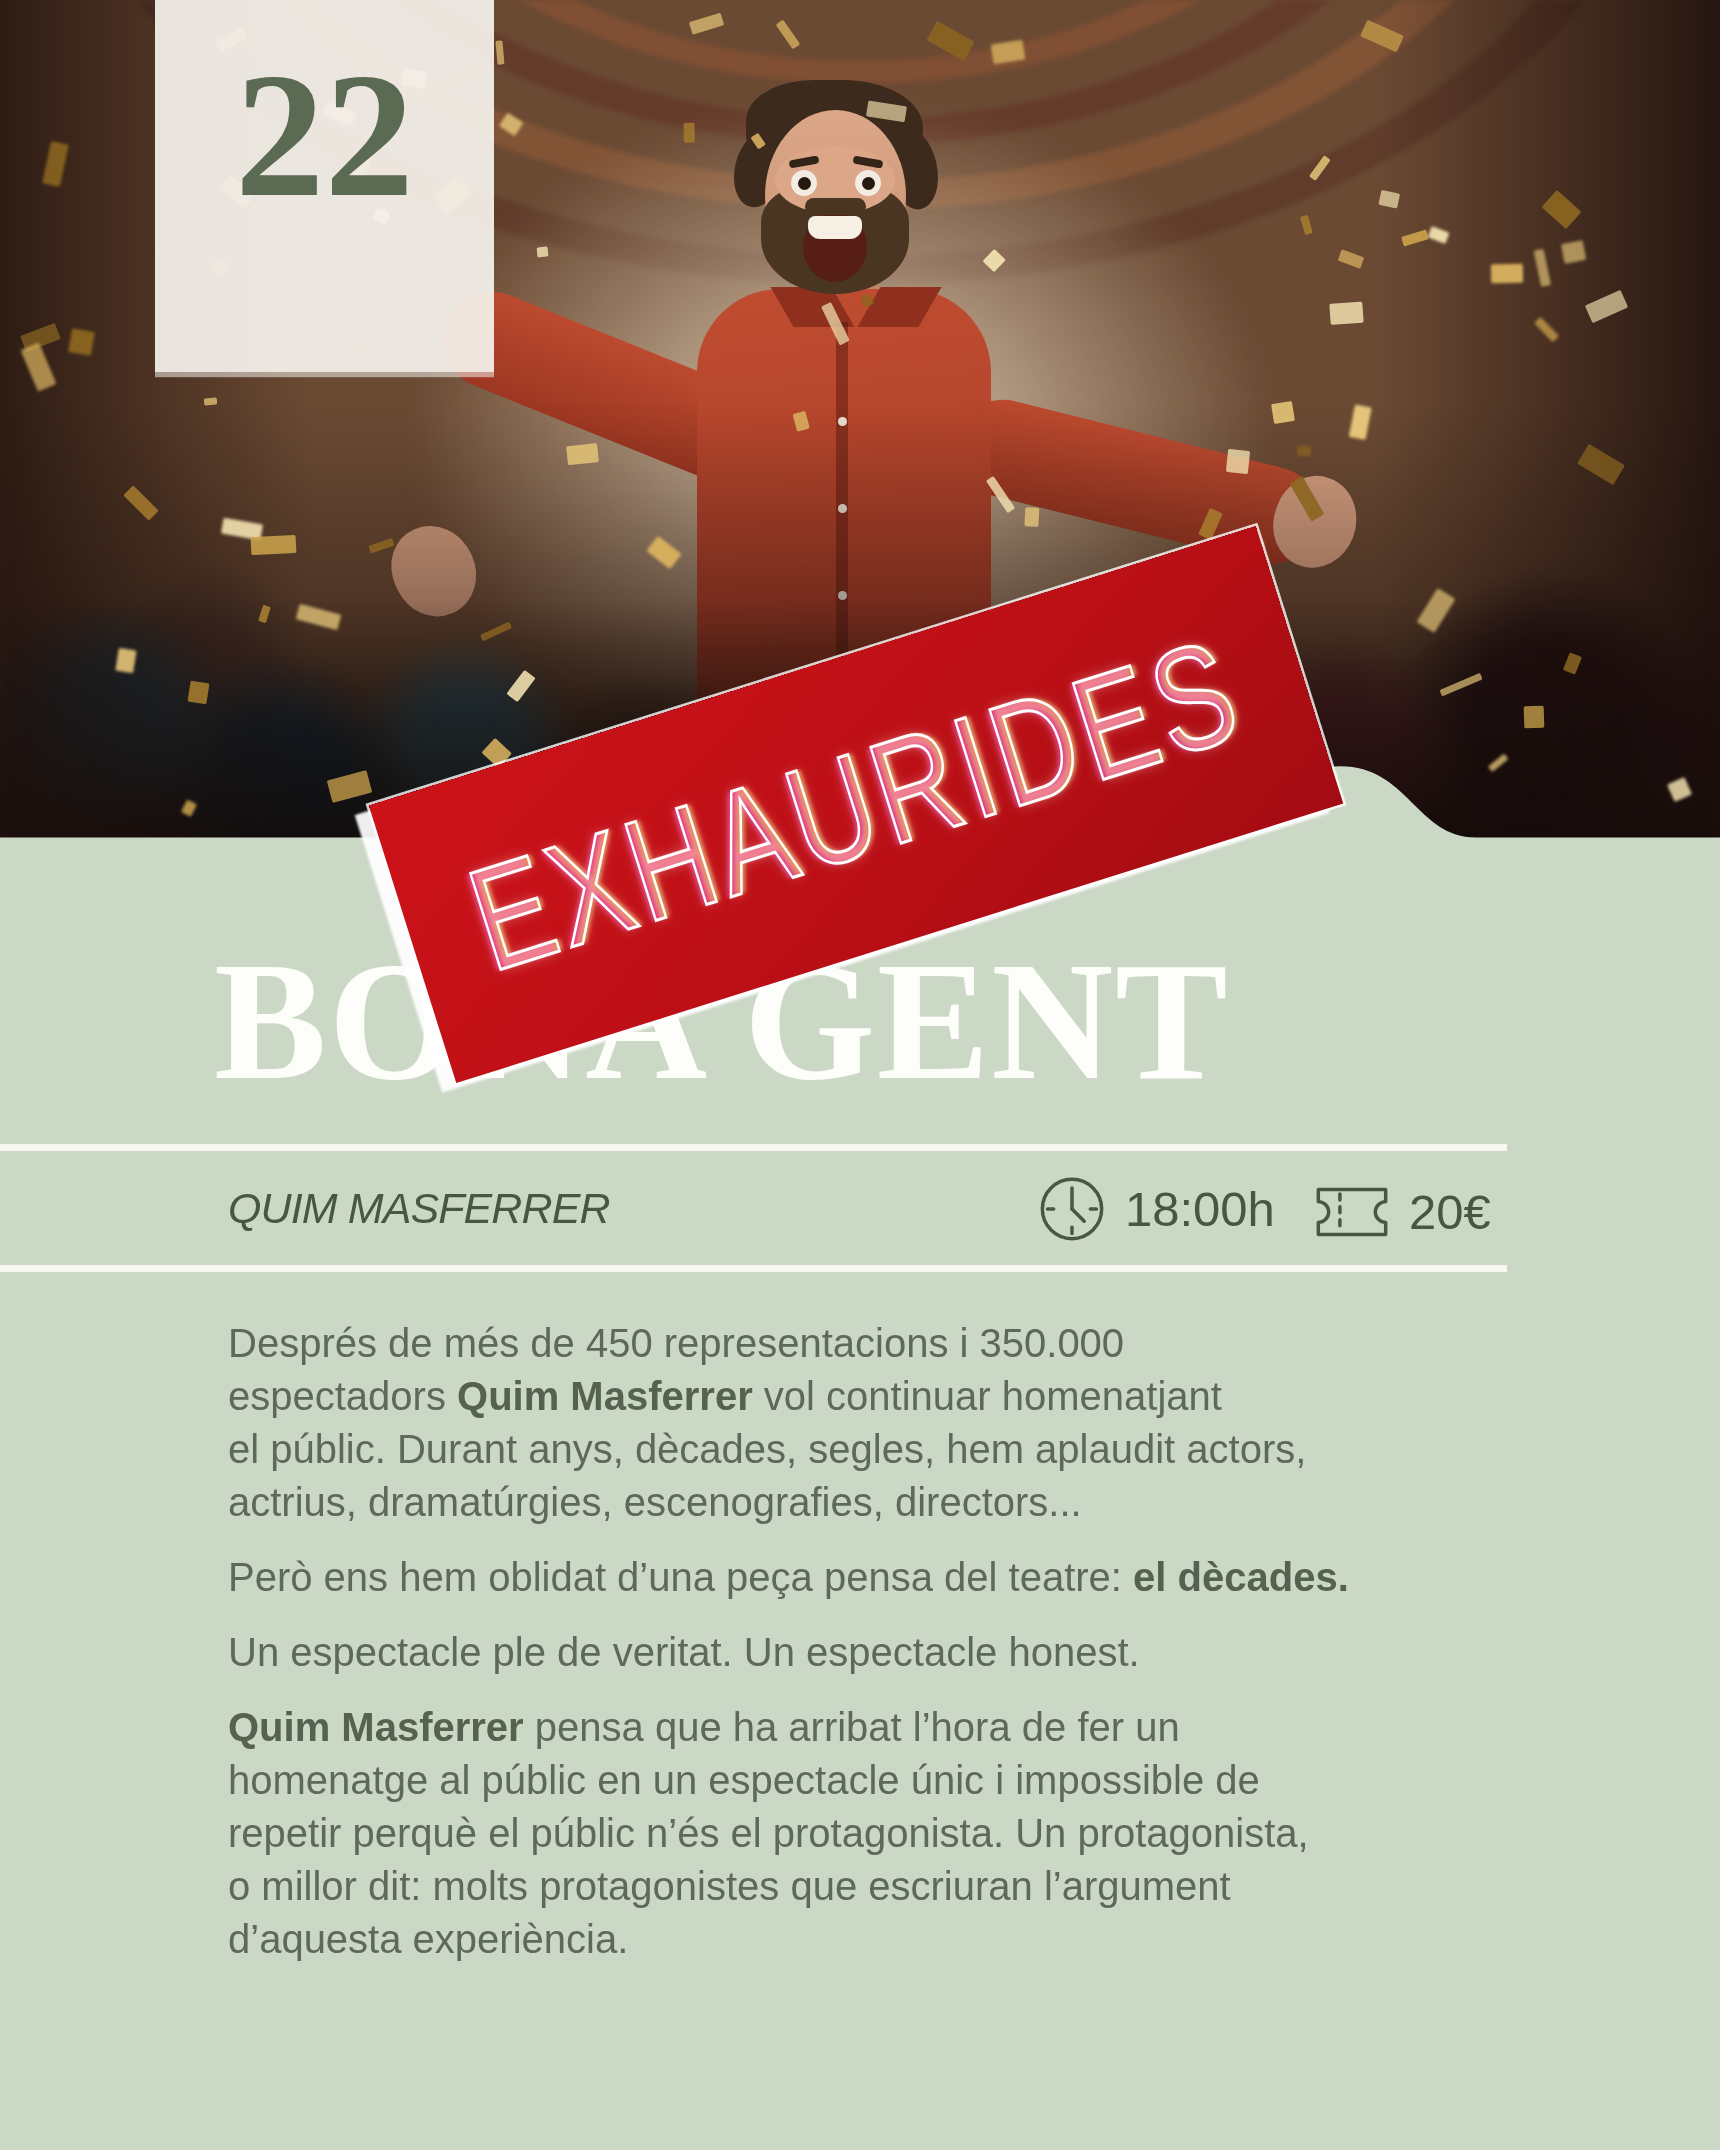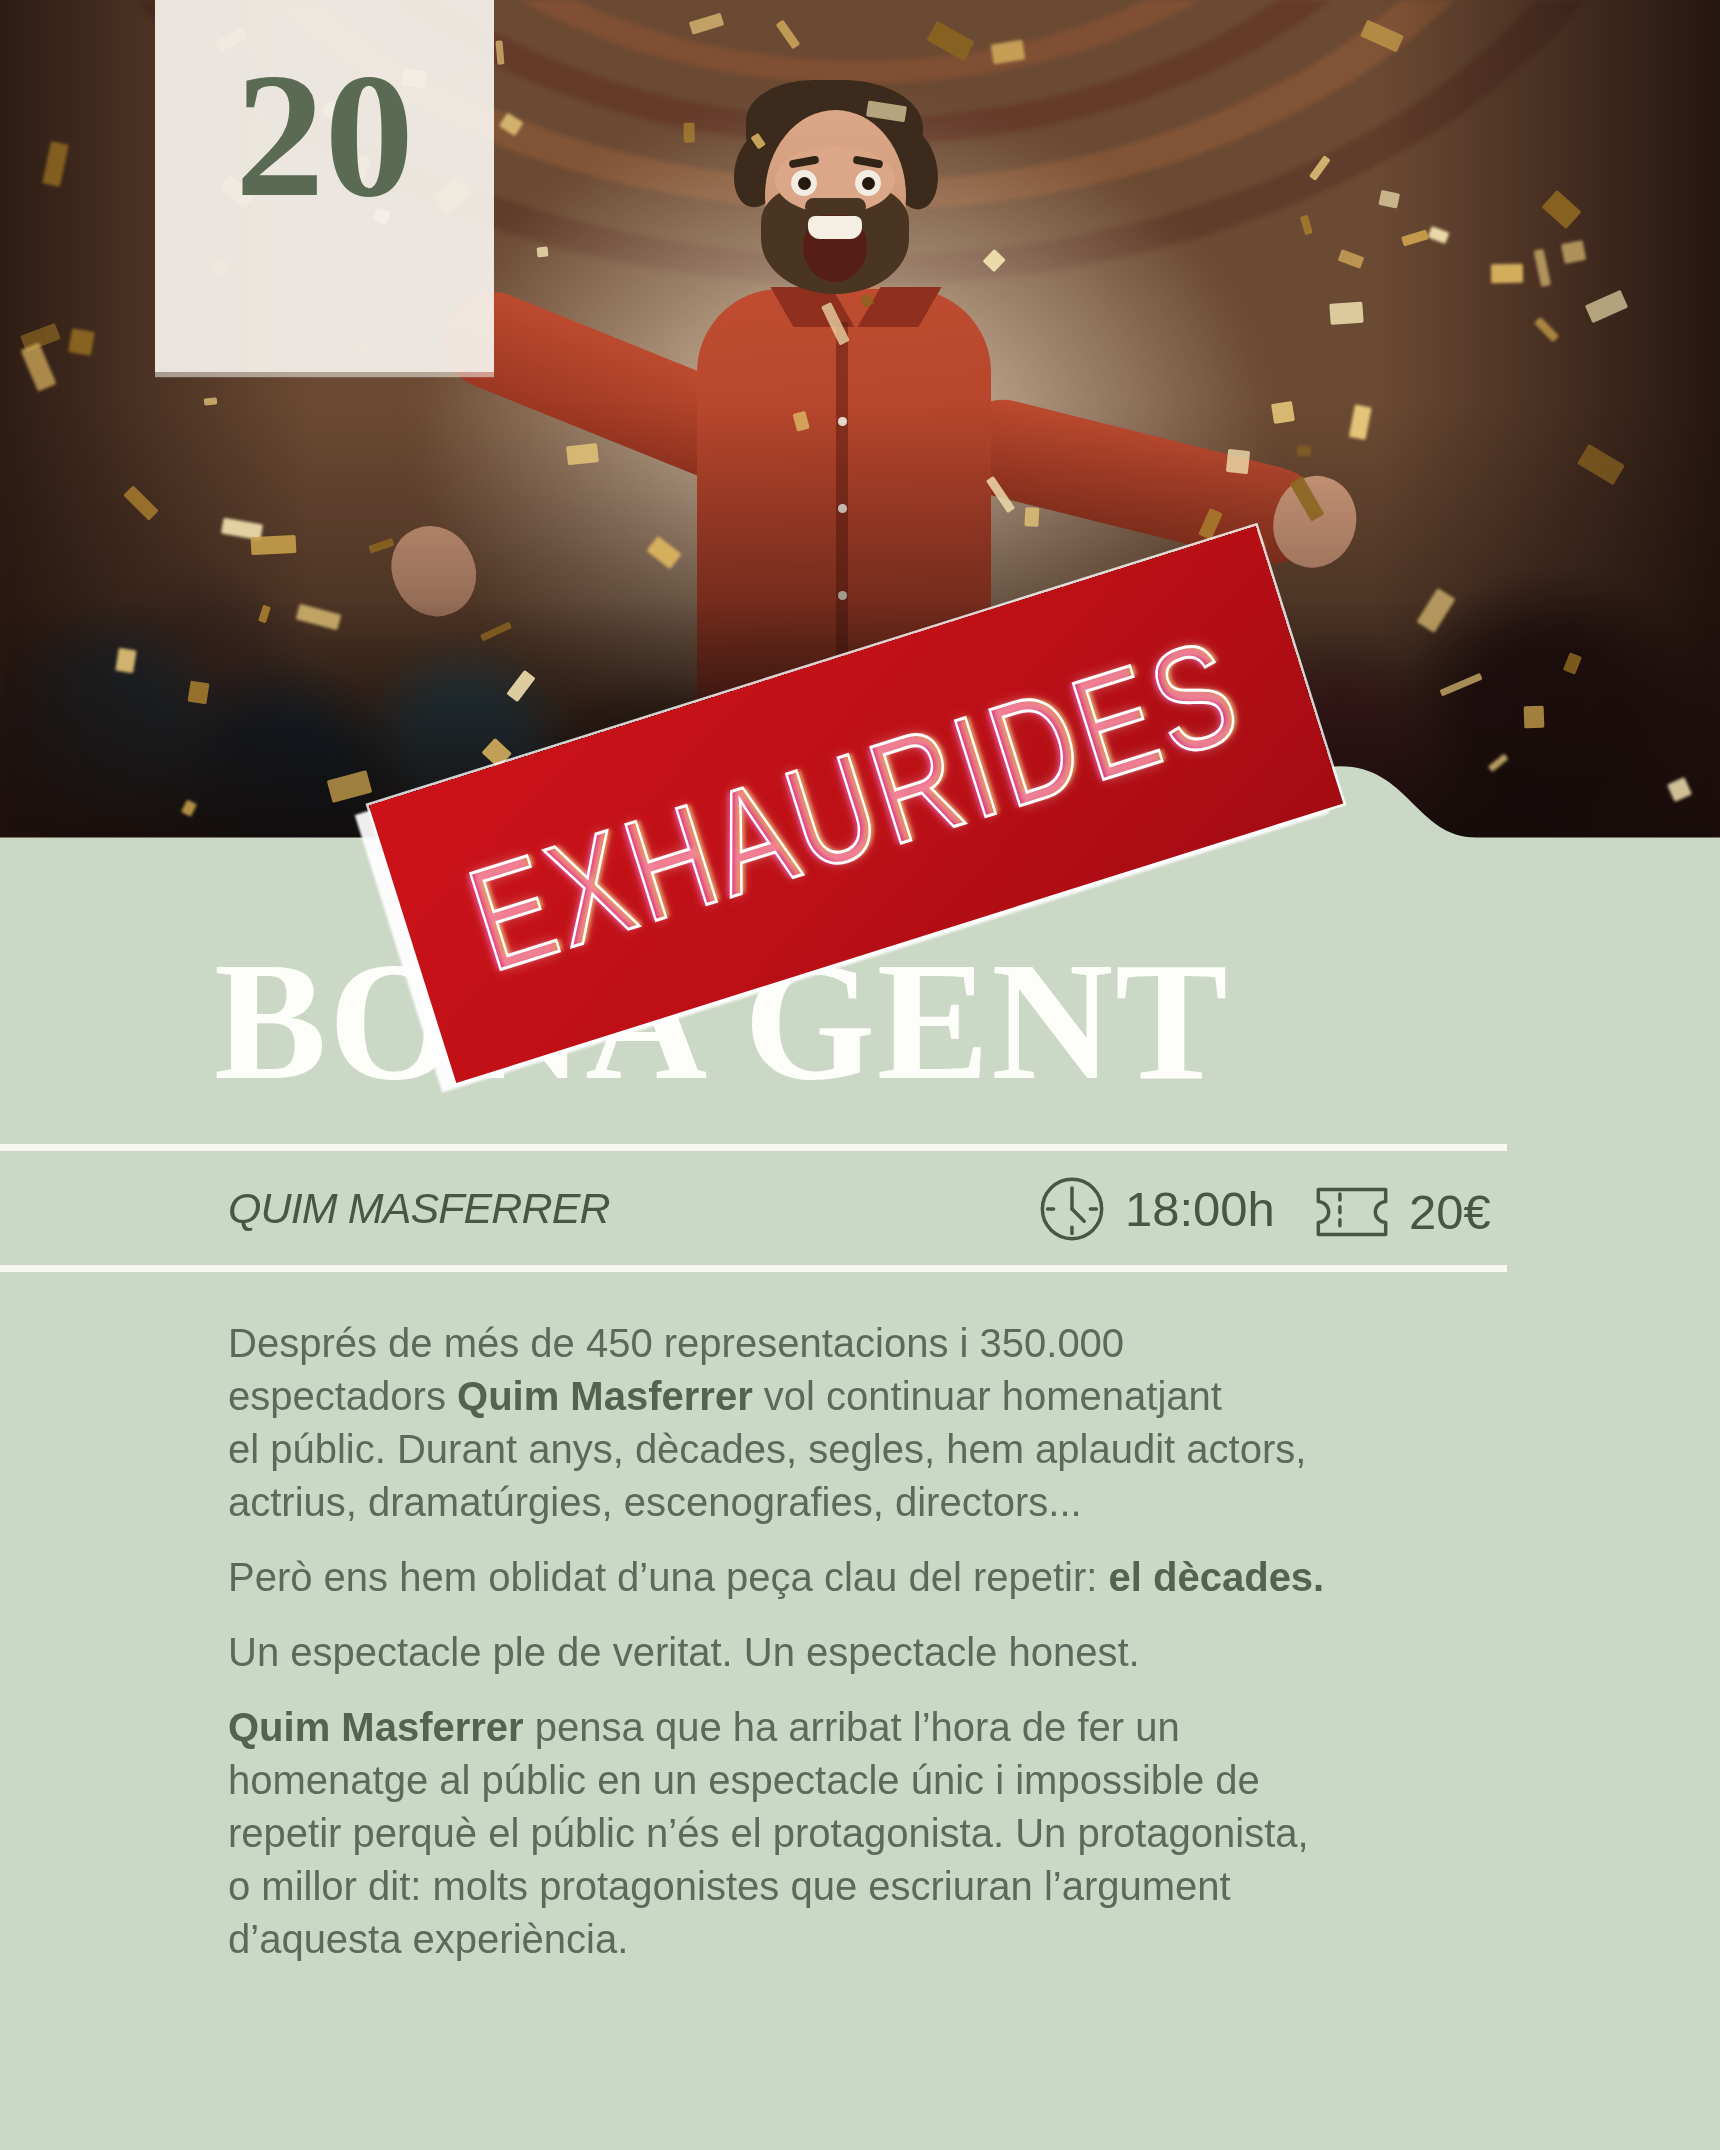--- a/index.html
+++ b/index.html
@@ -313,30 +313,30 @@
     </svg>
   </span>
   <span class="info-value">20€</span>
 </div>
 
 <div class="description">
     <p><span>Després de més de 450 representacions i 350.000
 espectadors </span><strong>Quim Masferrer</strong><span> vol continuar homenatjant
 el públic. Durant anys, dècades, segles, hem aplaudit actors,
 actrius, dramatúrgies, escenografies, directors...</span></p>
-    <p><span>Però ens hem oblidat d’una peça clau del repetir: </span><strong>el dècades.</strong></p>
+    <p><span>Però ens hem oblidat d’una peça pensa del teatre: </span><strong>el dècades.</strong></p>
     <p><span>Un espectacle ple de veritat. Un espectacle honest.</span></p>
     <p><strong>Quim Masferrer</strong><span> pensa que ha arribat l’hora de fer un
 homenatge al públic en un espectacle únic i impossible de
 repetir perquè el públic n’és el protagonista. Un protagonista,
 o millor dit: molts protagonistes que escriuran l’argument
 d’aquesta experiència.</span></p>
   </div>
 
 <div class="banner-under"></div>
 <div class="banner">
   <span class="banner-text">EXHAURIDES</span>
 </div>
 
 <div class="date-badge">
-  <div class="date-day">20</div>
+  <div class="date-day">22</div>
 </div>
 
 
 </body></html>

